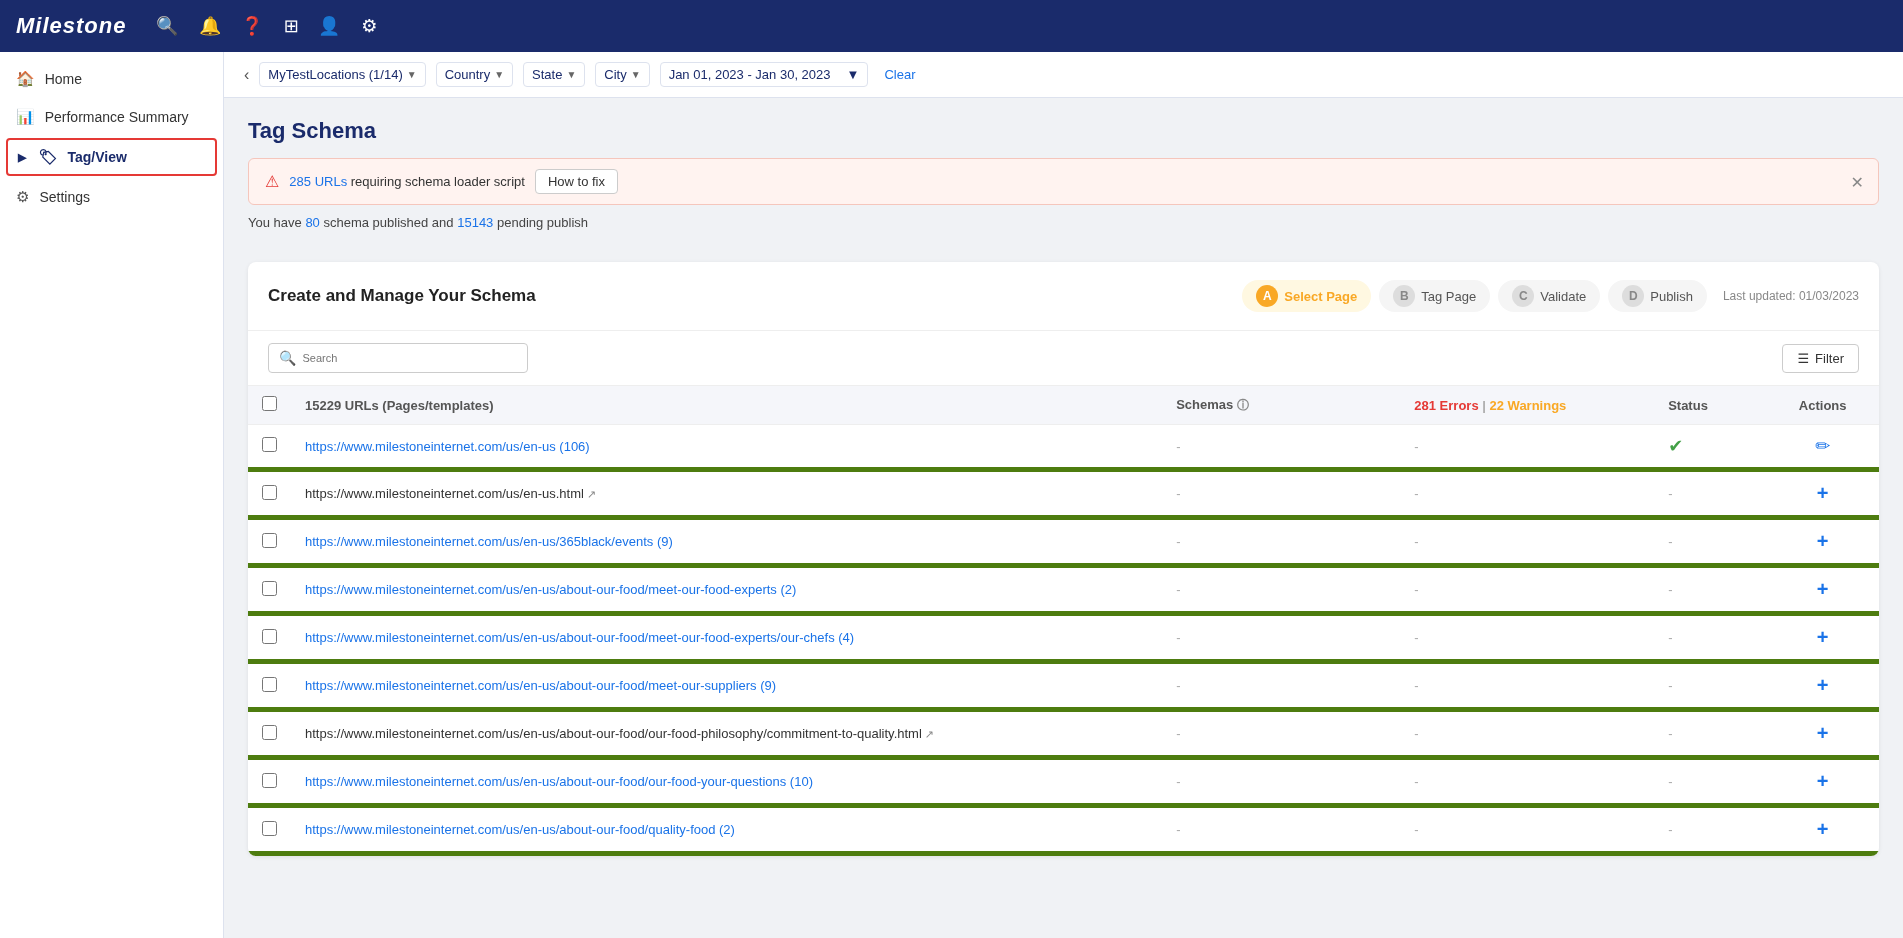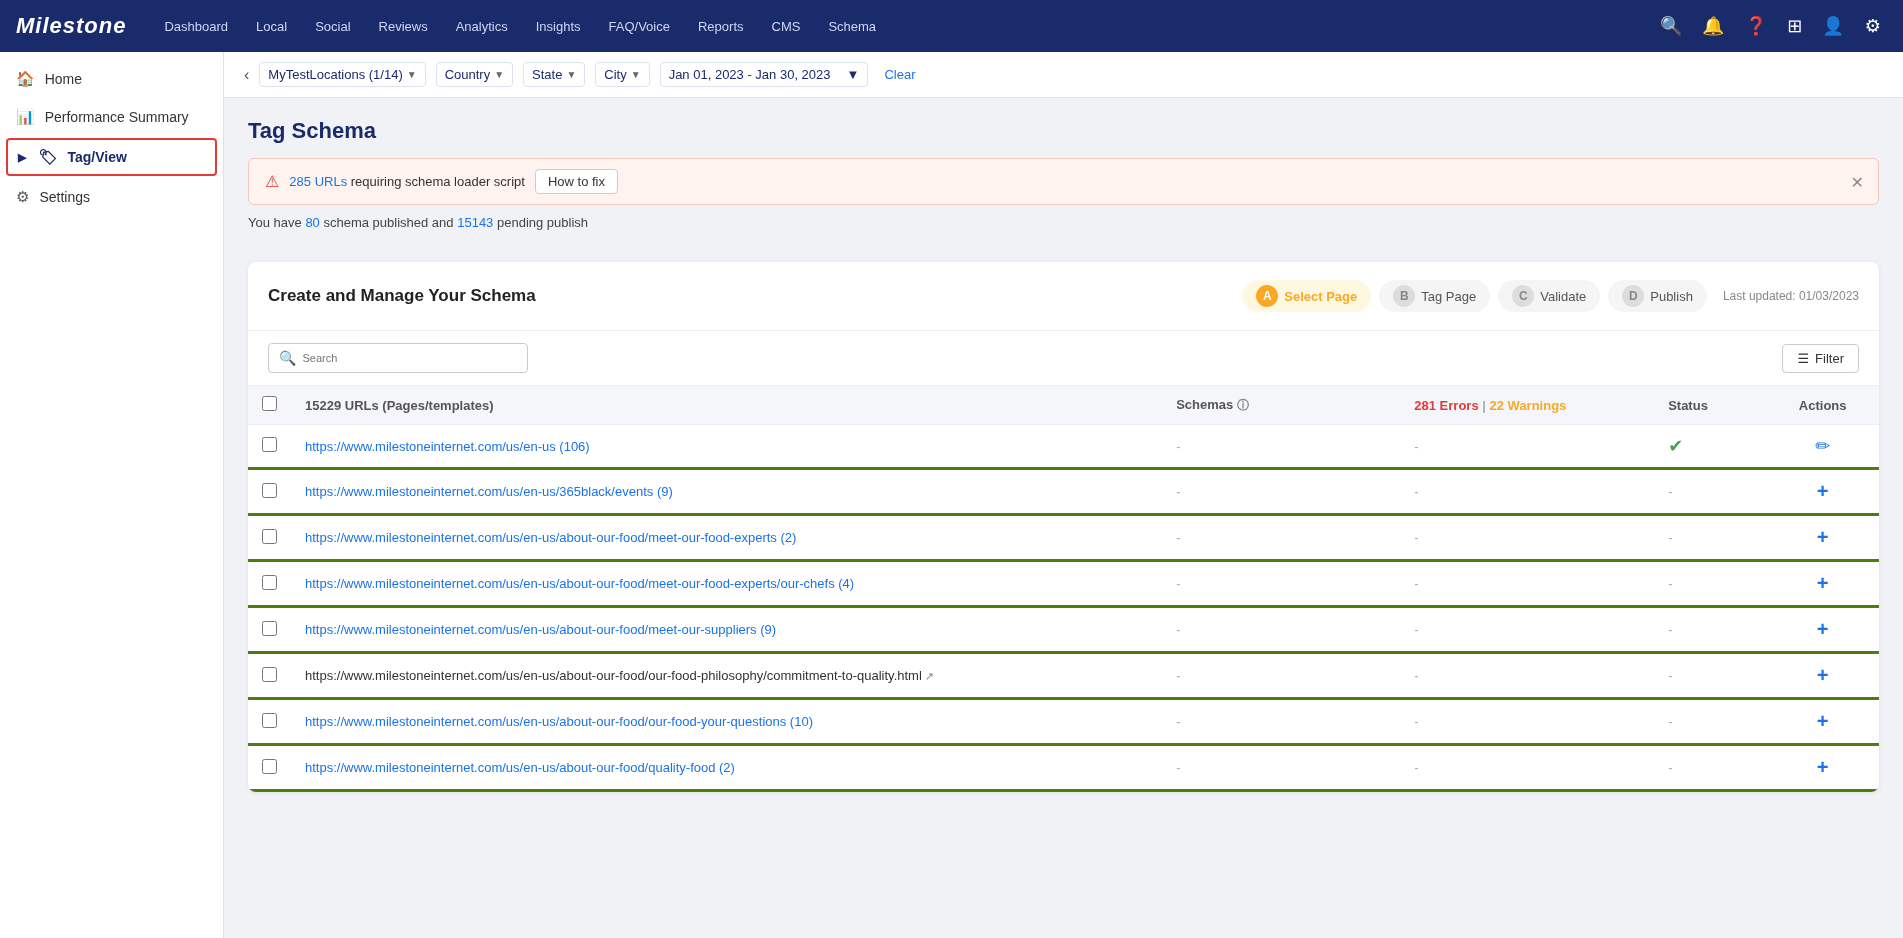--- a/index.html
+++ b/index.html
@@ -311,21 +311,21 @@
     th.checkbox-col { width: 44px; }
     th.url-col { width: 55%; }
     th.schemas-col { width: 15%; }
     th.errors-col { width: 16%; }
     th.status-col { width: 7%; }
     th.actions-col { width: 7%; text-align: center; }
     td {
       padding: 10px 14px;
       font-size: 13px;
       color: #333;
-      border-bottom: 3px solid #4d7c0f;
+      border-bottom: 5px solid #4d7c0f;
       vertical-align: middle;
     }
     td.checkbox-col { width: 44px; }
     .url-link { color: #1a73e8; text-decoration: none; }
     .url-plain { color: #333; }
     .external-icon { font-size: 11px; color: #888; margin-left: 3px; }
     .dash { color: #aaa; }
     .status-check { color: #43a047; font-size: 18px; }
     .action-edit { color: #1a73e8; font-size: 18px; cursor: pointer; }
     .action-add { color: #1a73e8; font-size: 20px; cursor: pointer; font-weight: bold; }
@@ -333,32 +333,20 @@
     .warnings-header { color: #f9a825; }
     .info-icon { font-size: 12px; color: #888; cursor: pointer; }
 
     input[type="checkbox"] { cursor: pointer; width: 15px; height: 15px; }
   </style>
 </head>
 <body>
 
 <nav class="top-nav">
   <div class="logo">Milestone</div>
-  <div class="nav-links">
-    <div class="nav-link">Dashboard</div>
-    <div class="nav-link">Local</div>
-    <div class="nav-link">Social</div>
-    <div class="nav-link">Reviews</div>
-    <div class="nav-link">Analytics</div>
-    <div class="nav-link">Insights</div>
-    <div class="nav-link">FAQ/Voice</div>
-    <div class="nav-link">Reports</div>
-    <div class="nav-link">CMS</div>
-    <div class="nav-link">Schema</div>
-  </div>
   <div class="nav-icons">
     <div class="nav-icon-btn">🔍</div>
     <div class="nav-icon-btn">🔔</div>
     <div class="nav-icon-btn">❓</div>
     <div class="nav-icon-btn">⊞</div>
     <div class="nav-icon-btn">👤</div>
     <div class="nav-icon-btn">⚙</div>
   </div>
 </nav>
 
@@ -494,20 +482,28 @@
             <tr>
                   <td class="checkbox-col"><input type="checkbox" style=""></td>
                   <td><a href="#" class="url-link">https://www.milestoneinternet.com/us/en-us (106)</a></td>
                   <td><span class="dash">-</span></td>
                   <td><span class="dash">-</span></td>
                   <td><span class="status-check">✔</span></td>
                   <td style="text-align: center;"><span class="action-edit">✏</span></td>
                 </tr>
                 <tr>
                   <td class="checkbox-col"><input type="checkbox" style=""></td>
+                  <td><span class="url-plain">https://www.milestoneinternet.com/us/en-us.html</span><span class="external-icon">↗</span></td>
+                  <td><span class="dash">-</span></td>
+                  <td><span class="dash">-</span></td>
+                  <td><span class="dash">-</span></td>
+                  <td style="text-align: center;"><span class="action-add">+</span></td>
+                </tr>
+                <tr>
+                  <td class="checkbox-col"><input type="checkbox" style=""></td>
                   <td><a href="#" class="url-link">https://www.milestoneinternet.com/us/en-us/365black/events (9)</a></td>
                   <td><span class="dash">-</span></td>
                   <td><span class="dash">-</span></td>
                   <td><span class="dash">-</span></td>
                   <td style="text-align: center;"><span class="action-add">+</span></td>
                 </tr>
                 <tr>
                   <td class="checkbox-col"><input type="checkbox" style=""></td>
                   <td><a href="#" class="url-link">https://www.milestoneinternet.com/us/en-us/about-our-food/meet-our-food-experts (2)</a></td>
                   <td><span class="dash">-</span></td>

